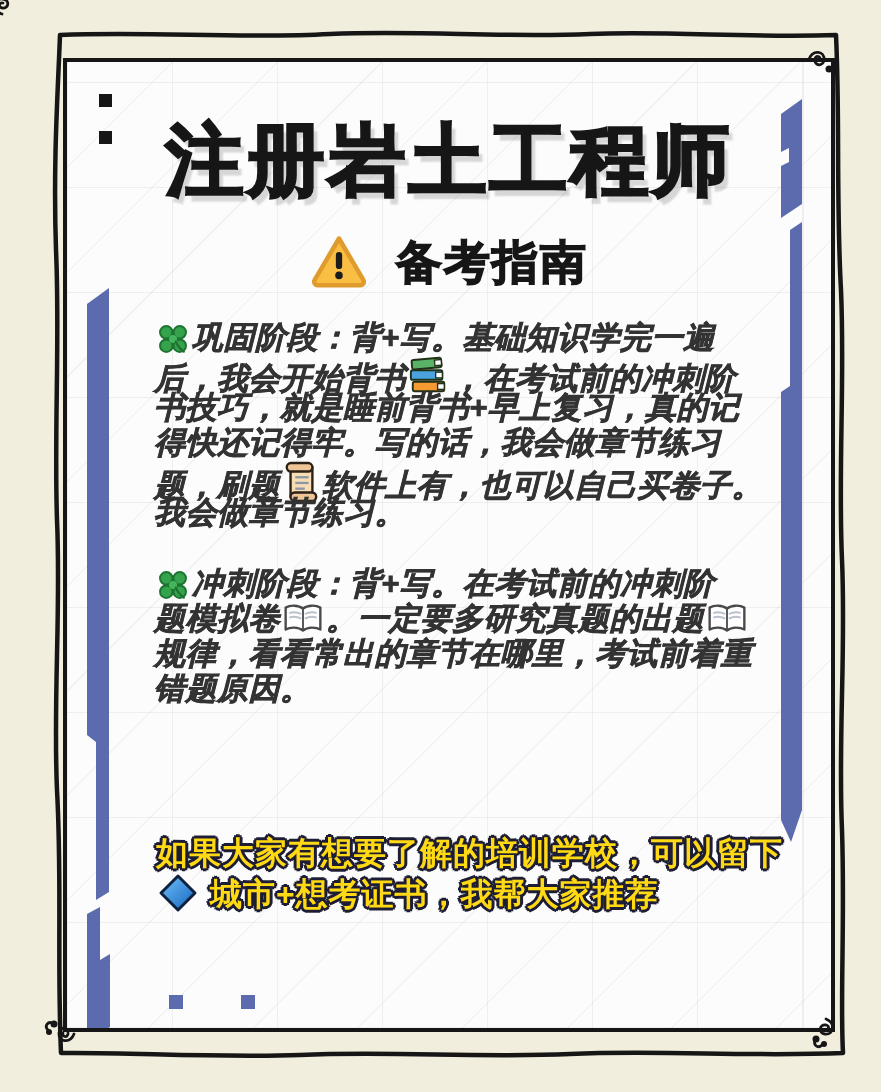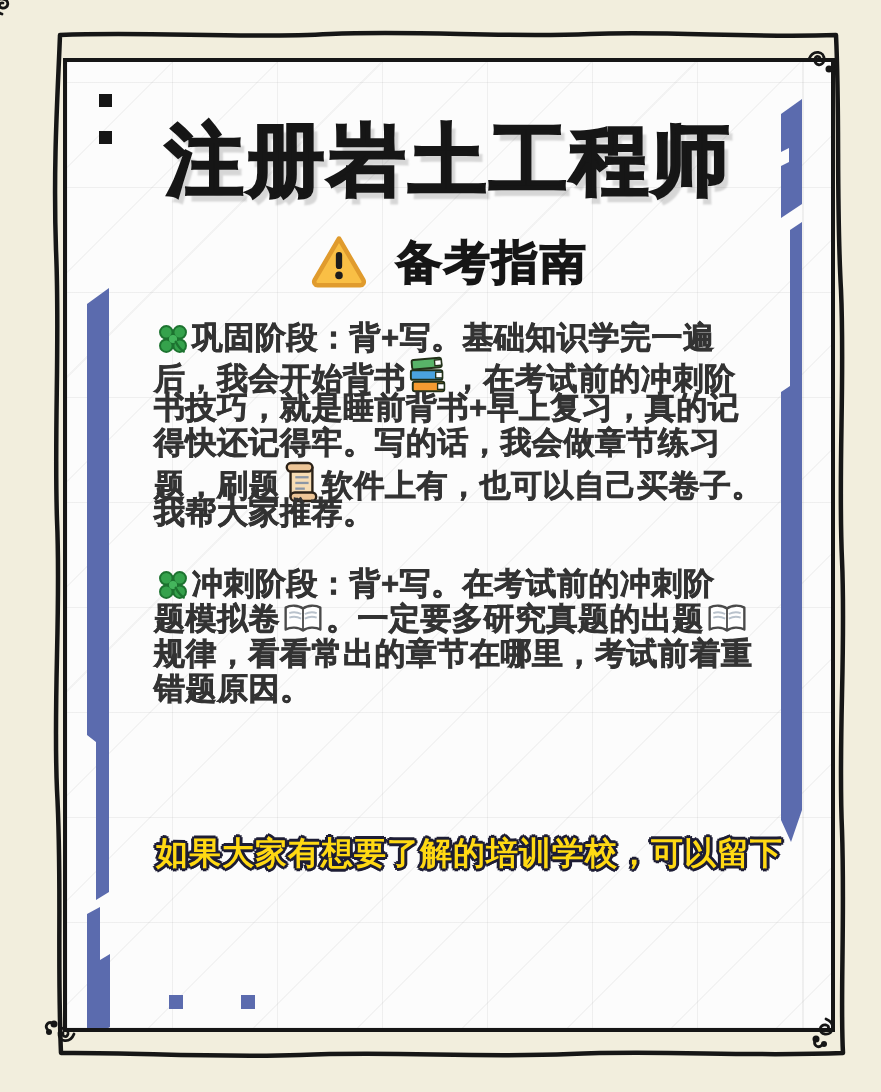--- a/index.html
+++ b/index.html
@@ -33,21 +33,21 @@
     text-shadow:5px 7px 2px rgba(0,0,0,0.15);white-space:nowrap;
   }
   .subtitle{
     position:absolute;left:0;top:166px;width:100%;height:70px;z-index:2;
     display:flex;align-items:center;justify-content:center;gap:28px;
   }
   .subtitle .label{
     font-size:46px;font-weight:900;color:var(--ink);letter-spacing:2px;
     -webkit-text-stroke:1.5px var(--ink);
   }
-  .para{position:absolute;left:87px;z-index:2;}
+  .para{position:absolute;left:87px;z-index:2;font-style:italic;}
   .p1{top:258px;}
   .p2{top:504px;}
   .tline{
     height:35px;line-height:35px;font-size:31px;font-weight:800;color:var(--body);
     letter-spacing:0.5px;white-space:nowrap;-webkit-text-stroke:0.7px var(--body);
   }
   .footer{position:absolute;left:89px;top:772px;z-index:2;}
   .footer .tline{
     height:39px;line-height:39px;font-size:32px;font-weight:900;
     color:var(--hl);letter-spacing:1px;-webkit-text-stroke:0px;
@@ -130,21 +130,21 @@
         <div class="tline"><span>书技巧，就是睡前背书+早上复习，真的记</span></div>
         <div class="tline"><span>得快还记得牢。写的话，我会做章节练习</span></div>
         <div class="tline"><span>题，刷题</span><span class="ic"><svg width="38" height="44" viewBox="0 0 40 46">
               <rect x="9" y="8" width="23" height="30" fill="#f7dcb4" stroke="#2b2117" stroke-width="2.5"></rect>
               <rect x="5" y="3" width="27" height="9" rx="4.5" fill="#edc597" stroke="#2b2117" stroke-width="2.5"></rect>
               <rect x="9" y="34" width="27" height="9" rx="4.5" fill="#edc597" stroke="#2b2117" stroke-width="2.5"></rect>
               <line x1="14" y1="18" x2="28" y2="18" stroke="#8c96a5" stroke-width="2.4"></line>
               <line x1="14" y1="24" x2="28" y2="24" stroke="#8c96a5" stroke-width="2.4"></line>
               <line x1="14" y1="30" x2="24" y2="30" stroke="#8c96a5" stroke-width="2.4"></line>
             </svg></span><span>软件上有，也可以自己买卷子。</span></div>
-        <div class="tline"><span>我帮大家推荐。</span></div>
+        <div class="tline"><span>我会做章节练习。</span></div>
       </div>
     <div class="para p2">
         <div class="tline"><span class="ic"><svg width="34" height="34" viewBox="0 0 38 38">
               <g fill="#35a24c" stroke="#1d7330" stroke-width="2.2">
                 <ellipse cx="11.5" cy="11.5" rx="7" ry="7"></ellipse>
                 <ellipse cx="26.5" cy="11.5" rx="7" ry="7"></ellipse>
                 <ellipse cx="11.5" cy="26.5" rx="7" ry="7"></ellipse>
                 <ellipse cx="26.5" cy="26.5" rx="7" ry="7"></ellipse>
               </g>
               <circle cx="19" cy="19" r="4.5" fill="#44b55c"></circle>
@@ -158,18 +158,27 @@
               <path d="M23,7 C18,3 9,3 4,6 L4,30 C9,27 18,27 23,31 C28,27 37,27 42,30 L42,6 C37,3 28,3 23,7 Z" fill="#ffffff" stroke="#4a4a4a" stroke-width="2.6" stroke-linejoin="round"></path>
               <path d="M23,7 V31" stroke="#4a4a4a" stroke-width="2"></path>
               <path d="M8,12 C12,10.5 17,11 21,13 M8,17 C12,15.5 17,16 21,18 M25,13 C29,11 34,10.5 38,12 M25,18 C29,16 34,15.5 38,17" stroke="#b9c2cc" stroke-width="2" fill="none"></path>
             </svg></span></div>
         <div class="tline"><span>规律，看看常出的章节在哪里，考试前着重</span></div>
         <div class="tline"><span>错题原因。</span></div>
       </div>
 
     <div class="footer">
         <div class="tline"><span>如果大家有想要了解的培训学校，可以留下</span></div>
+        <div class="tline"><span class="ic"><svg width="40" height="40" viewBox="0 0 40 40">
+              <defs>
+                <linearGradient id="gdia" x1="0" y1="0" x2="1" y2="1">
+                  <stop offset="0" stop-color="#6fc0f7"></stop>
+                  <stop offset="1" stop-color="#1565c0"></stop>
+                </linearGradient>
+              </defs>
+              <polygon points="20,3 37,20 20,37 3,20" fill="url(#gdia)" stroke="#0e2240" stroke-width="3" stroke-linejoin="round"></polygon>
+            </svg></span><span> 城市+想考证书，我帮大家推荐</span></div>
       </div>
 
     <div class="sq blue" style="left:102px;top:933px;"></div>
     <div class="sq blue" style="left:174px;top:933px;"></div>
   </div>
 </div>
 
 </body></html>

